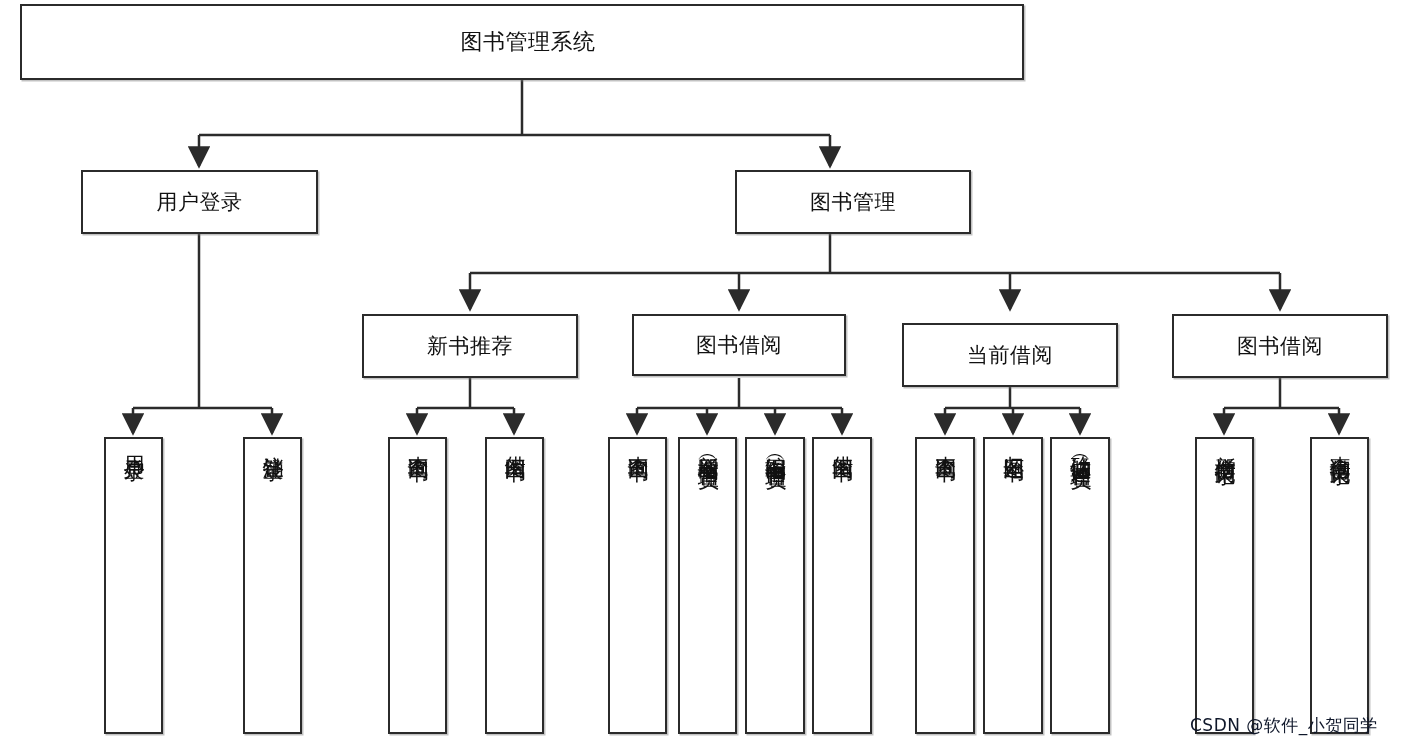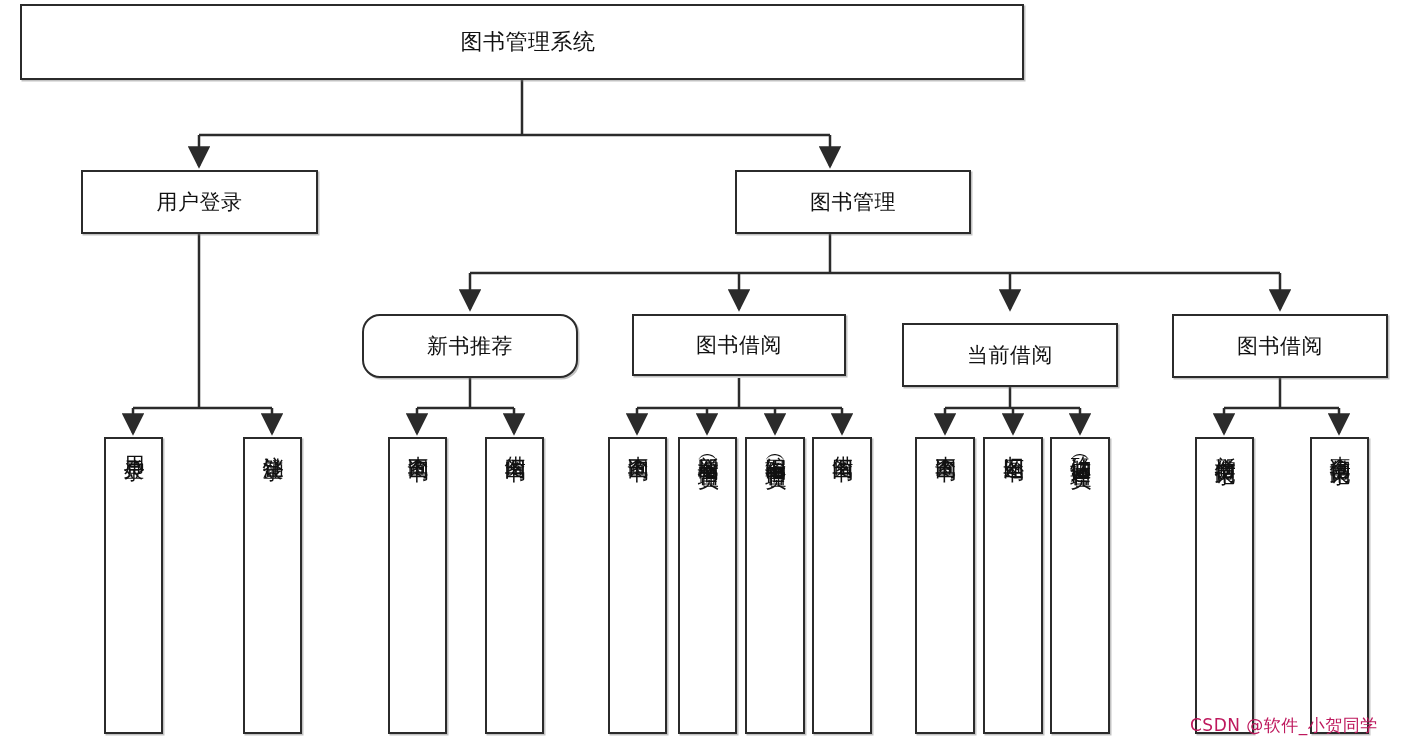--- a/index.html
+++ b/index.html
@@ -57,21 +57,21 @@
     letter-spacing:2px;
     margin-top:0;
   }
   .leaf.mid .label{margin-top:0;}
 
   .watermark{
     position:absolute;
     left:1190px;
     top:714px;
     font-size:17px;
-    color:#be185d;
+    color:#0f172a;
     letter-spacing:.5px;
     white-space:nowrap;
     user-select:none;
   }
 </style>
 </head>
 <body>
 
 <div id="stage">
 
@@ -130,21 +130,21 @@
   </div>
 
   <div class="node h-node" style="left:81px; top:170px; width:237px; height:64px;">
     <span class="label">用户登录</span>
   </div>
 
   <div class="node h-node" style="left:712px; top:170px; width:236px; height:64px;margin-left:23px;">
     <span class="label">图书管理</span>
   </div>
 
-  <div class="node h-node" style="left:362px; top:314px; width:216px; height:64px;border-radius:18px;">
+  <div class="node h-node" style="left:362px; top:314px; width:216px; height:64px;">
     <span class="label">新书推荐</span>
   </div>
 
   <div class="node h-node" style="left:632px; top:314px; width:214px; height:62px;">
     <span class="label">图书借阅</span>
   </div>
 
   <div class="node h-node" style="left:902px; top:314px; width:216px; height:64px;margin-top:9px;">
     <span class="label">当前借阅</span>
   </div>

